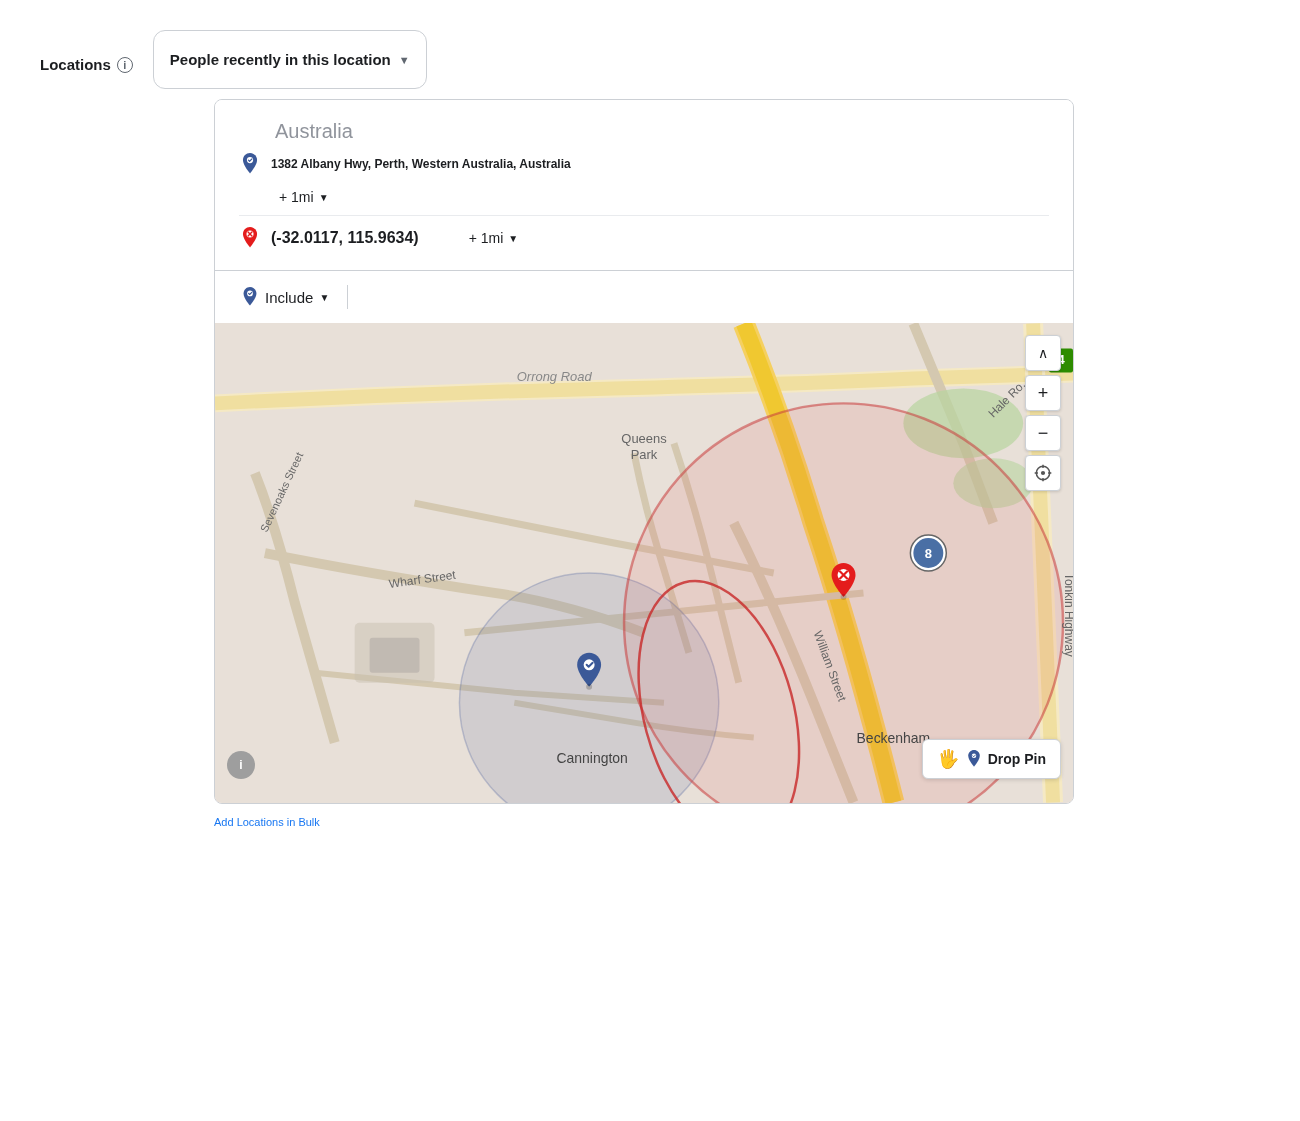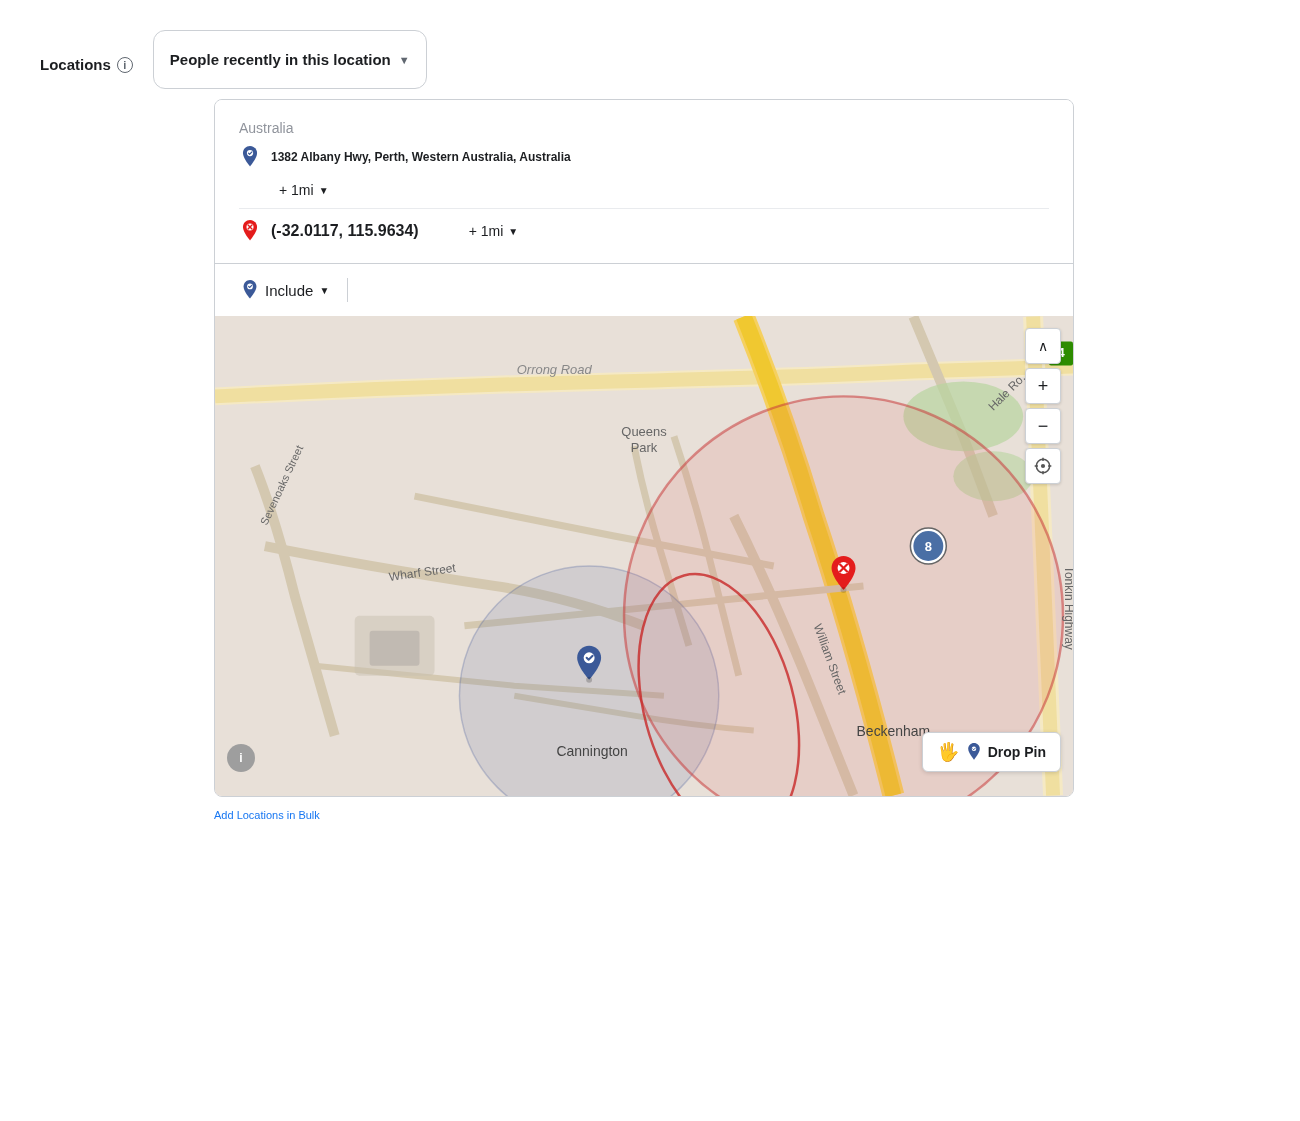--- a/index.html
+++ b/index.html
@@ -63,22 +63,23 @@
       overflow: hidden;
       width: 860px;
       margin-left: 174px;
     }
     .location-entries {
       padding: 20px 24px;
       background: #fff;
     }
     .country-label {
       color: #90949c;
-      font-size: 14px;
+      font-size: 20px;
       margin-bottom: 10px;
+      margin-left: 36px;
     }
     .location-entry {
       display: flex;
       align-items: center;
       gap: 10px;
       margin-bottom: 10px;
     }
     .pin-icon-blue {
       width: 22px;
       height: 22px;

